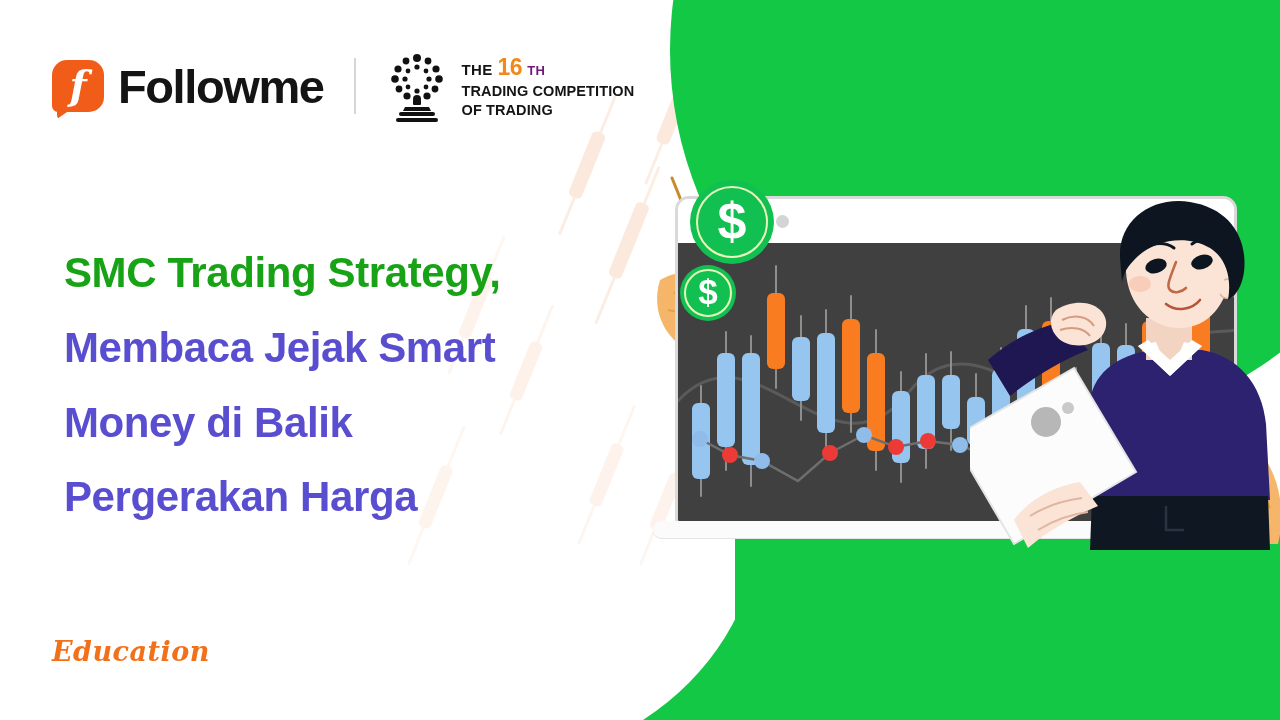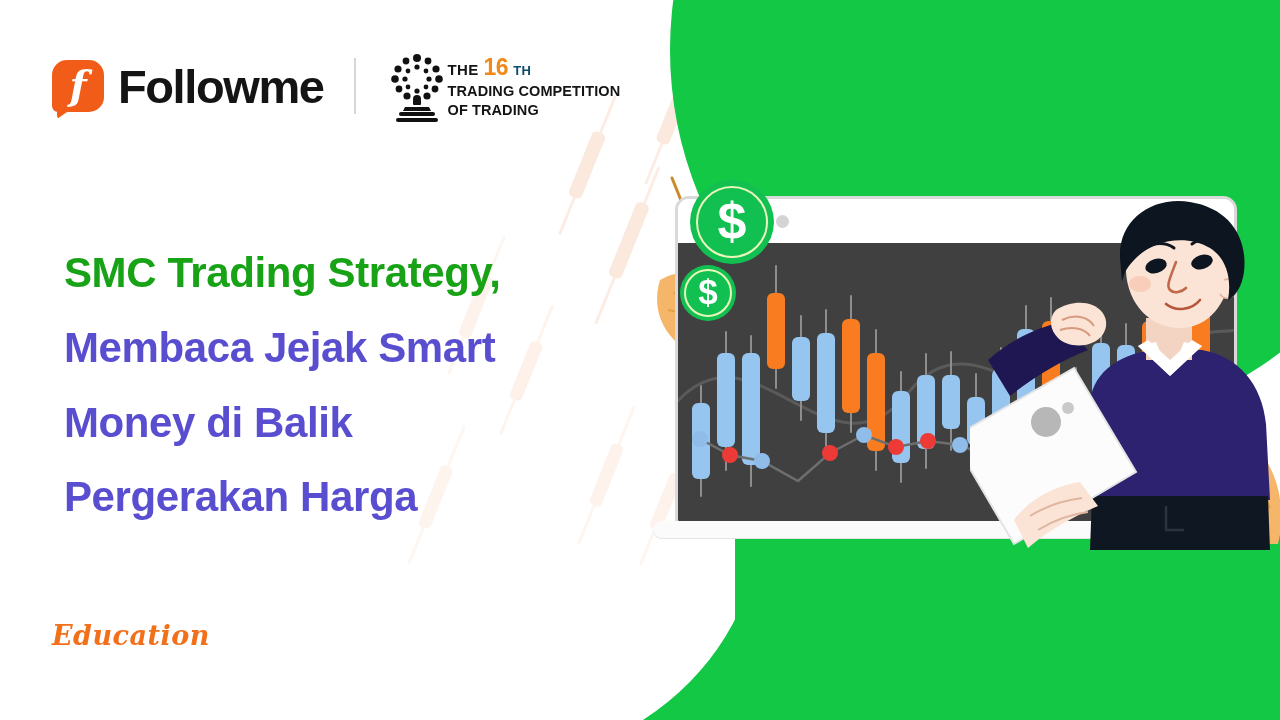--- a/index.html
+++ b/index.html
@@ -136,20 +136,21 @@
   }
   .header-divider {
     width: 2px;
     height: 56px;
     background: #d6d6d6;
     margin: 0 8px;
   }
   .comp-badge {
     display: flex;
     align-items: center;
+    gap: 14px;
   }
   .comp-emblem {
     width: 62px;
     height: 72px;
     flex: none;
   }
   .comp-text {
     line-height: 1.28;
   }
   .comp-line1 {
@@ -160,21 +161,21 @@
     display: flex;
     align-items: baseline;
     gap: 5px;
   }
   .comp-line1 .num {
     color: #f2881a;
     font-size: 23px;
     letter-spacing: -.4px;
   }
   .comp-line1 .th {
-    color: #0c4a6e;
+    color: #701a75;
     font-size: 13px;
   }
   .comp-line2, .comp-line3 {
     font-size: 14.5px;
     font-weight: bold;
     color: #141414;
     letter-spacing: .1px;
   }
 
   
@@ -191,21 +192,21 @@
     line-height: 1.78;
     letter-spacing: -.4px;
     white-space: nowrap;
   }
   .headline-line.accent-green { color: #18a317; }
   .headline-line.accent-purple { color: #5a4ed0; }
 
   .category-tag {
     position: absolute;
     left: 52px;
-    top: 620px;
+    top: 636px;
     font-family: "DejaVu Serif", serif;
     font-style: italic;
     font-weight: bold;
     font-size: 27px;
     color: #f2701a;
     letter-spacing: .5px;
     z-index: 6;
   }
 
   

